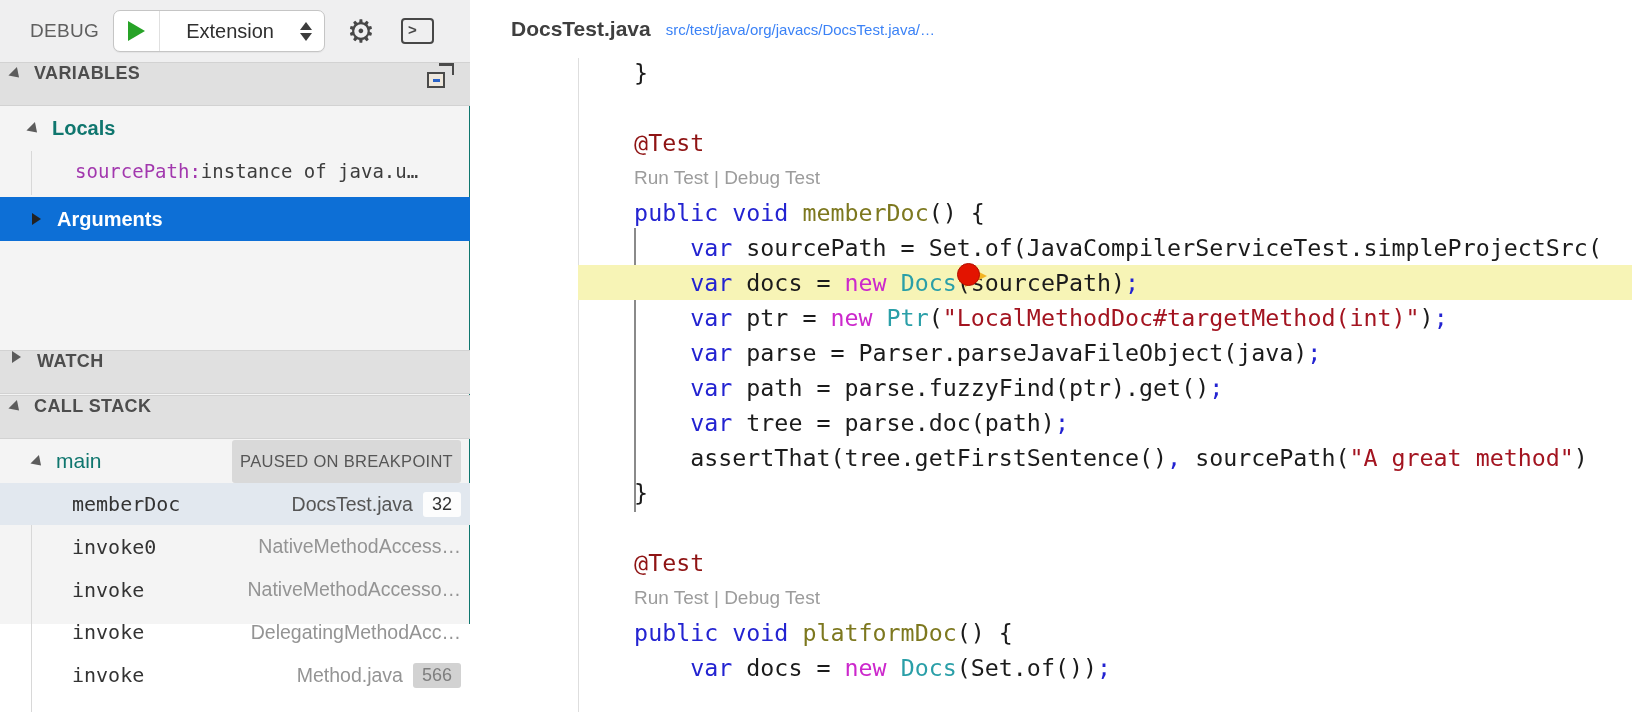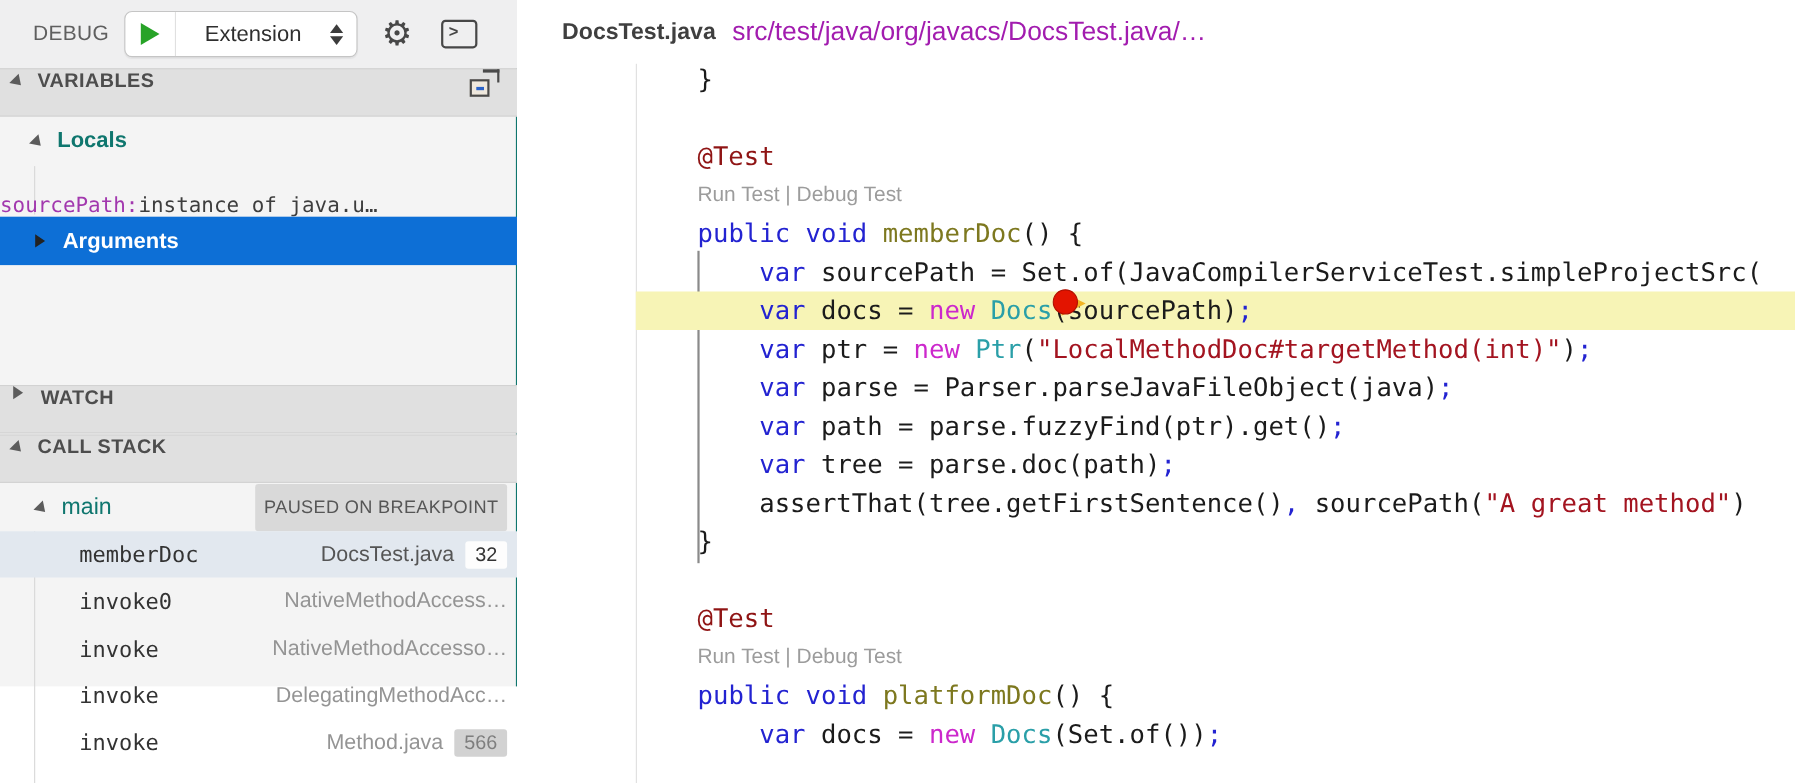--- a/index.html
+++ b/index.html
@@ -64,21 +64,21 @@
   .frame-file { margin-left:auto; font-size:19.5px; color:#949494; }
   .frame-file.dark { color:#555; }
   .frame-line { margin-left:10px; font-size:18px; border-radius:3px; padding:2px 9px; }
   .badge-light { background:#fdfdfd; color:#333; }
   .badge-gray  { background:#d2d2d2; color:#7e7e7e; }
 
   
   #editor { position:absolute; left:471px; top:0; width:1161px; height:712px; background:#fff; }
   #editor-title { position:absolute; left:40px; top:0; height:58px; display:flex; align-items:center; }
   .ed-title { font-size:21px; font-weight:bold; color:#3f3f3f; }
-  .ed-crumb { font-size:24px; color:#a21caf; margin-left:15px;text-align:right; }
+  .ed-crumb { font-size:15px; color:#3b82f6; margin-left:15px;text-align:right; }
 
   .guide-class  { position:absolute; left:107px; top:58px; width:1px; height:654px; background:#dedede; }
   .guide-active { position:absolute; left:163px; width:1.5px; background:#8a8a8a; }
 
   #code { position:absolute; left:107px; top:55px; width:1054px; }
   .code-line { height:35px; line-height:35px; white-space:pre;
                font-family:"DejaVu Sans Mono", monospace; font-size:23.3px; color:#1b1b1b; }
   .code-line.hl { background:#f7f4b6; margin-left:-0px; width:1054px; }
   .lens-line { height:35px; line-height:35px; padding-left:56px;
                font-family:"Liberation Sans", sans-serif; font-size:19px; color:#9c9c9c; }
@@ -135,21 +135,21 @@
       <span class="abs" style="left:5.5px;bottom:6px;width:7px;height:3.5px;background:#2b63c8;"></span>
     </span>
   </div>
 
   <div class="row" style="top:107px;height:42px;">
     <span class="tw tw-open ml30"></span>
     <span class="row-label">Locals</span>
   </div>
 
   <span class="indent-guide-v" style="left:31px;top:151px;height:44px;"></span>
-  <div class="row mono" id="row-sourcepath" style="top:165px;height:44px;">
+  <div class="row mono" id="row-sourcepath" style="top:149px;height:44px;padding-left:75px;">
     <span class="vname">sourcePath:</span>
     <span class="vval"> instance of java.u…</span>
   </div>
 
   <div class="row" id="row-arguments" style="top:197px;height:44px;">
     <span class="tw tw-closed" style="margin-left:32px;"></span>
     <span class="row-label">Arguments</span>
   </div>
 
   <div class="sect-header" style="top:350px;">

